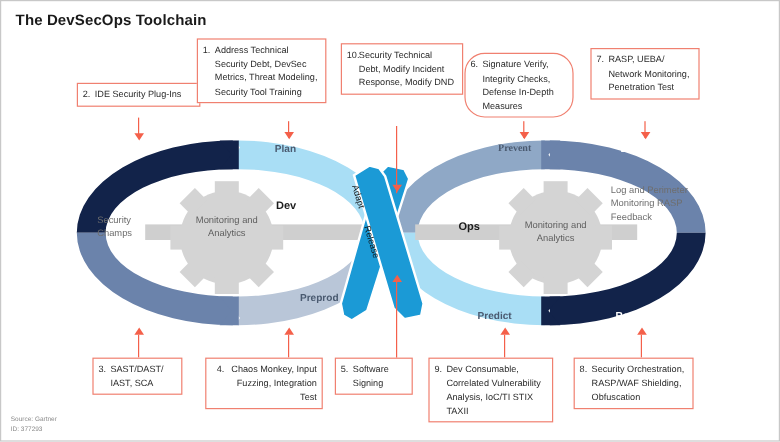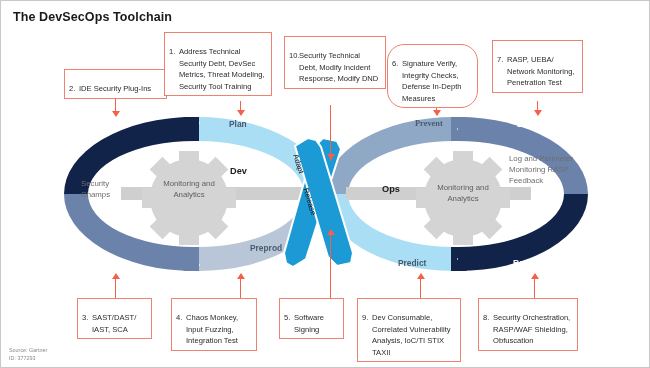--- a/index.html
+++ b/index.html
@@ -32,21 +32,21 @@
     line-height: 1.5;
   }
   
   .callout {
     position: absolute;
     border: 1px solid #f08070;
     background: #ffffff;
     color: #2b2b2b;
     font-size: 7.6px;
     line-height: 1.52;
-    padding: 13px 4px 3px 4px;
+    padding: 3px 4px 3px 4px;
   }
   .callout .num {
     display: inline-block;
     width: 10px;
     vertical-align: top;
   }
   .callout .txt {
     display: inline-block;
     vertical-align: top;
     width: calc(100% - 11px);
@@ -249,21 +249,21 @@
   </div>
 
   <div class="callout" style="left:491px; top:39px; width:91px;">
     <span class="num">7.</span><span class="txt">RASP, UEBA/ Network Monitoring, Penetration Test</span>
   </div>
 
   <div class="callout" style="left:76px; top:297px; width:75px;">
     <span class="num">3.</span><span class="txt">SAST/DAST/ IAST, SCA</span>
   </div>
 
-  <div class="callout" style="left:170px; top:297px; width:86px;">
+  <div class="callout" style="left:170px; top:297px; width:98px;text-align:right;">
     <span class="num">4.</span><span class="txt">Chaos Monkey, Input Fuzzing, Integration Test</span>
   </div>
 
   <div class="callout" style="left:278px; top:297px; width:65px;">
     <span class="num">5.</span><span class="txt">Software Signing</span>
   </div>
 
   <div class="callout" style="left:356px; top:297px; width:104px;">
     <span class="num">9.</span><span class="txt">Dev Consumable, Correlated Vulnerability Analysis, IoC/TI STIX TAXII</span>
   </div>

